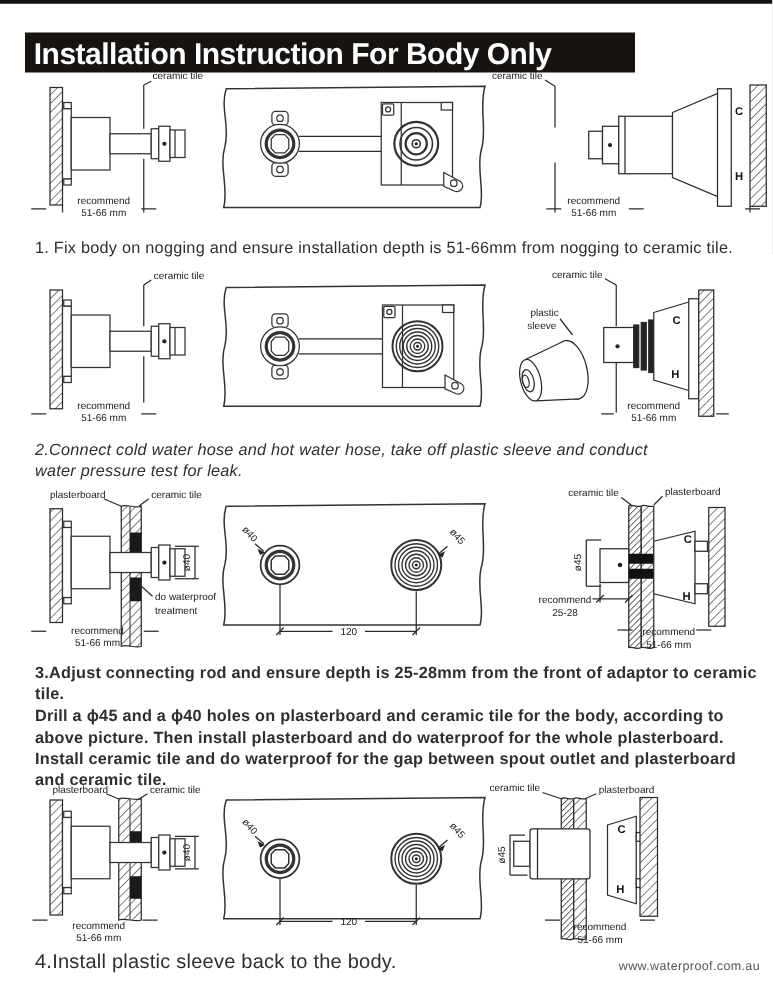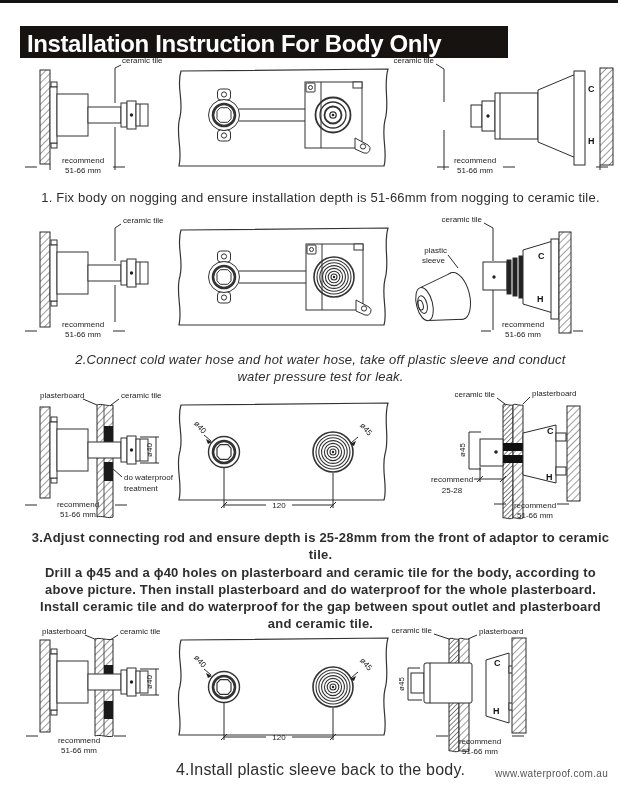--- a/index.html
+++ b/index.html
@@ -4,21 +4,21 @@
 <style>
   html,body{margin:0;padding:0;background:#e8e8e8;}
   #page{position:relative;width:618px;height:793px;background:#ffffff;margin:0 auto;
         font-family:"Liberation Sans", sans-serif;overflow:hidden;}
   #topline{position:absolute;left:0;top:0;width:618px;height:3px;background:#141414;}
   #titlebar{position:absolute;left:20px;top:7px;width:488px;height:32px;background:#171310;
             color:#ffffff;display:flex;align-items:flex-end;margin-top:19px;}
   #titlebar .t{font-size:24px;font-weight:bold;letter-spacing:-0.4px;padding-left:7px;white-space:nowrap;}
   .diagram{position:absolute;left:0;}
   .cap{position:absolute;left:28px;width:585px;font-size:13px;line-height:1.33;color:#2e2e2e;
-       white-space:pre-line;letter-spacing:0.2px;text-align:center;}
+       white-space:pre-line;letter-spacing:0.2px;}
   #cap1{top:189px;} #cap2{top:351px;font-style:italic;} #cap3{top:529px;font-weight:bold;} #cap4{top:759px;font-size:16px;}
   #footer{position:absolute;right:10px;top:768px;font-size:10px;color:#555;letter-spacing:0.3px;}
   svg text{font-family:"Liberation Sans", sans-serif;}
   .t8{font-size:8px;fill:#222;stroke:none;}
   .ch{font-size:9px;font-weight:bold;fill:#111;stroke:none;}
 </style>
 </head>
 <body>
 
 <div id="page">

